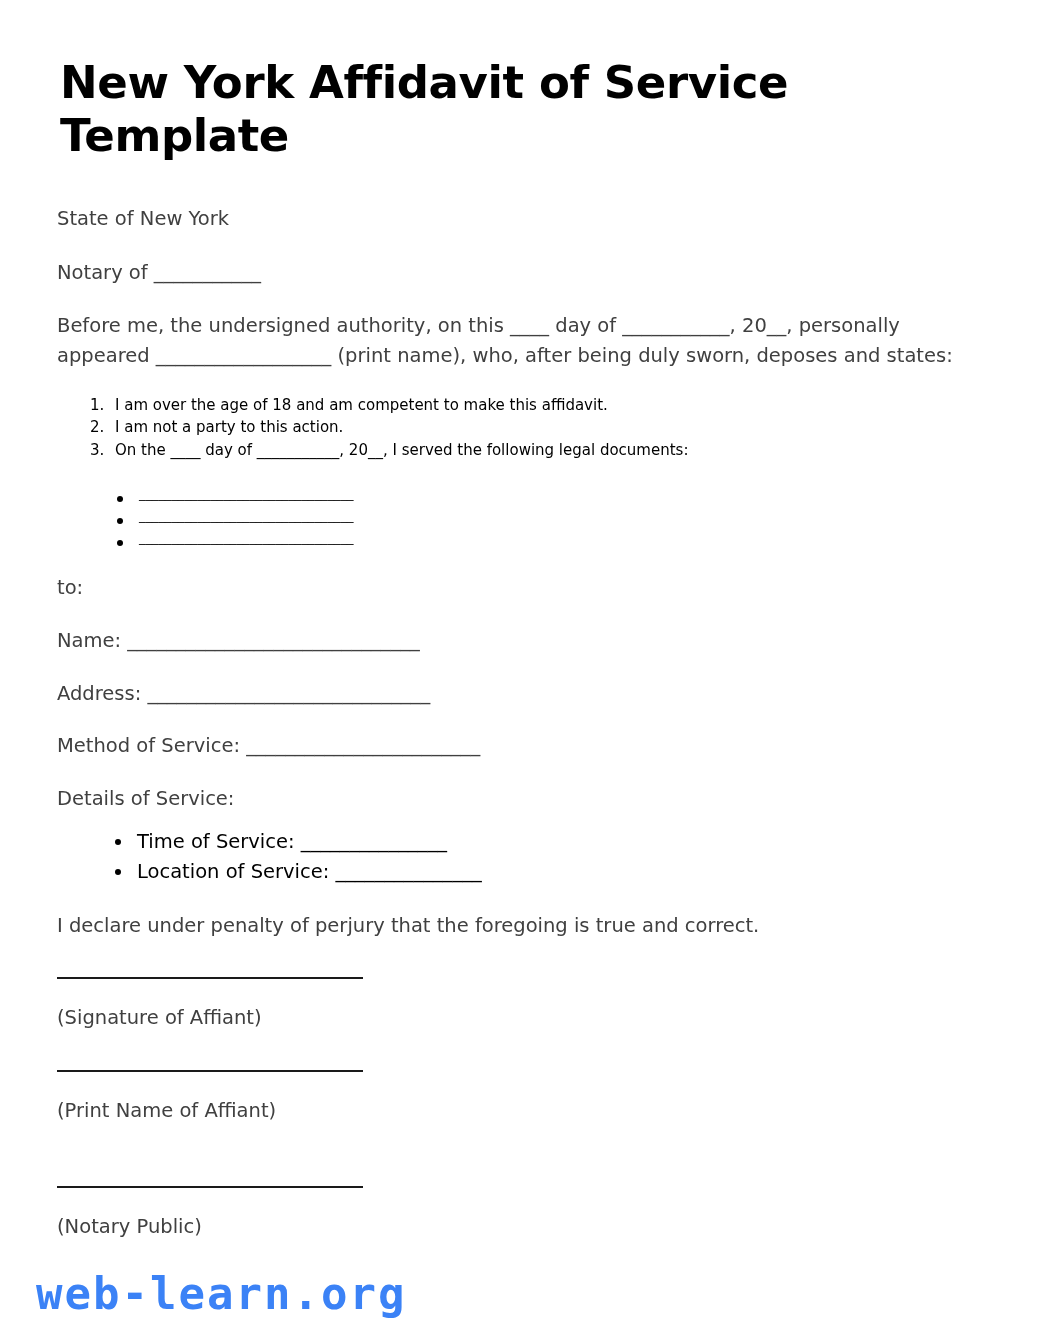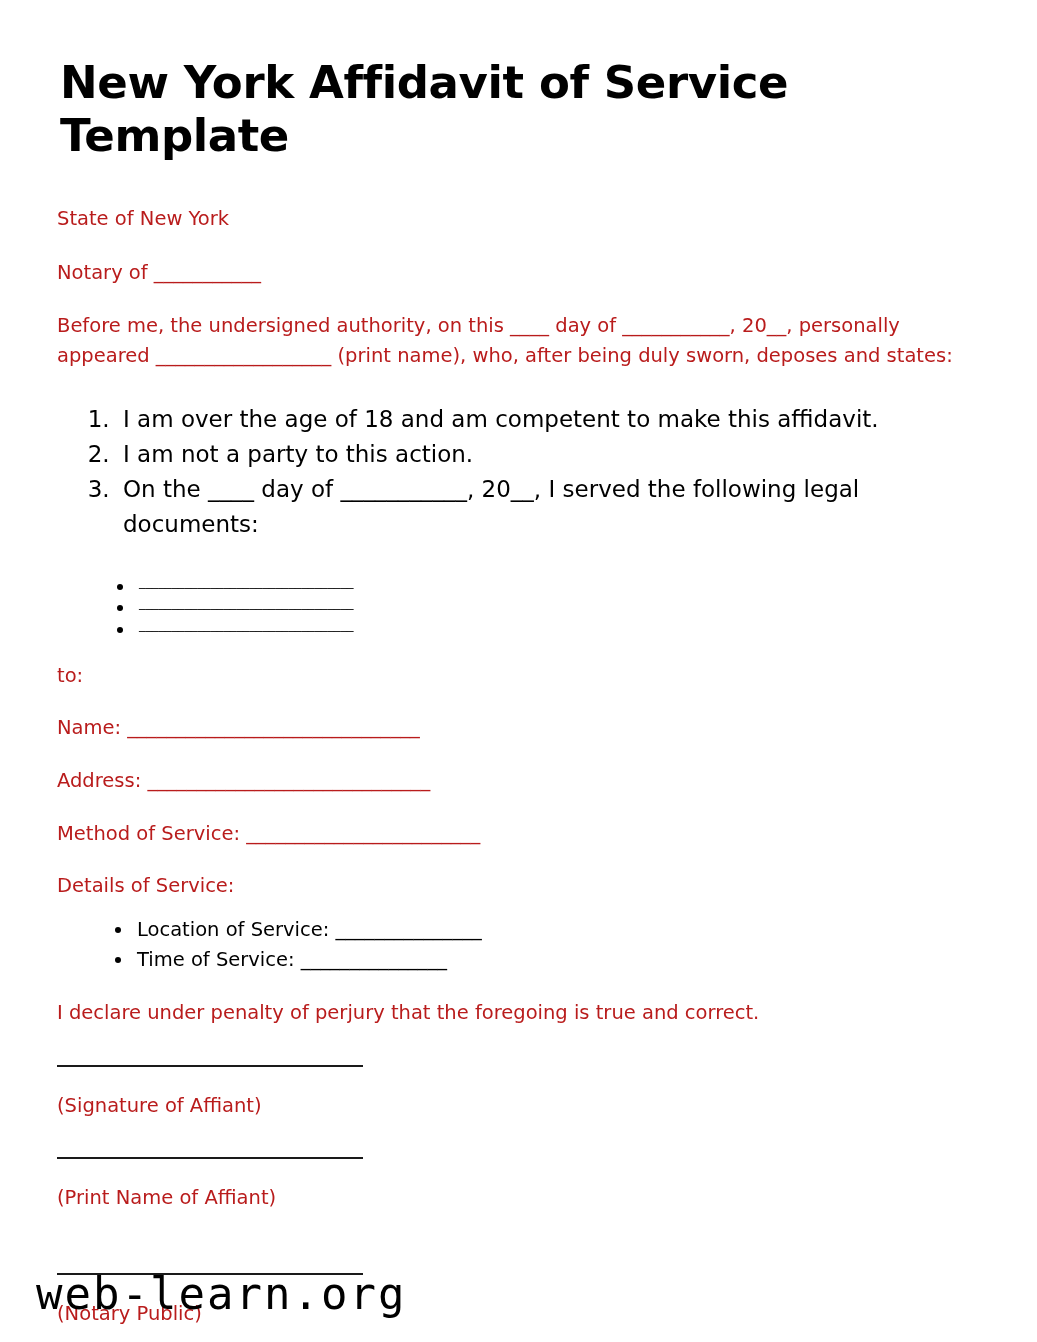--- a/index.html
+++ b/index.html
@@ -34,33 +34,33 @@
     padding: 0;
     line-height: 1.18;
     color: #000;
   }
 
   p.para {
     font-size: 19.5px;
     line-height: 1.52;
     margin: 0;
     padding: 0;
-    color: #b91c1c;
+    color: #404040;
   }
 
   .gap-lg   { height: 42px; }
   .gap-md   { height: 24px; }
   .gap-sm   { height: 23px; }
   .gap-xs   { height: 14px; }
   .gap-list { height: 22px; }
 
   ol.claims {
-    margin: 8px;
+    margin: 0;
     padding: 0 0 0 52px;
-    font-size: 23px;
+    font-size: 15px;
     line-height: 1.52;
   }
   ol.claims > li {
     margin: 0;
     padding: 0 0 0 6px;
   }
 
   ul.blanks {
     margin: 0;
     padding: 0 0 0 60px;
@@ -114,22 +114,23 @@
     margin: 0;
   }
 
   .watermark {
     position: absolute;
     left: 36px;
     top: 1268px;
     font-family: "DejaVu Sans Mono", "Liberation Mono", monospace;
     font-size: 44px;
     letter-spacing: 2px;
-    color: #000000;
+    color: #3b82f6;
     white-space: nowrap;
+    font-weight: bold;
   }
 </style>
 </head>
 <body>
 
 <div class="page">
 
   <h1 class="doc-title">New York Affidavit of Service Template</h1>
 
   <div class="gap-lg"></div>
@@ -176,22 +177,22 @@
 
   <p class="para">Method of Service: ________________________</p>
 
   <div class="gap-sm"></div>
 
   <p class="para">Details of Service:</p>
 
   <div class="gap-xs"></div>
 
   <ul class="details">
+    <li>Time of Service: _______________</li>
     <li>Location of Service: _______________</li>
-    <li>Time of Service: _______________</li>
   </ul>
 
   <div class="gap-md"></div>
 
   <p class="para">I declare under penalty of perjury that the foregoing is true and correct.</p>
 
   <div style="height:37px"></div>
 
   <div class="sig-rule"></div>
 

